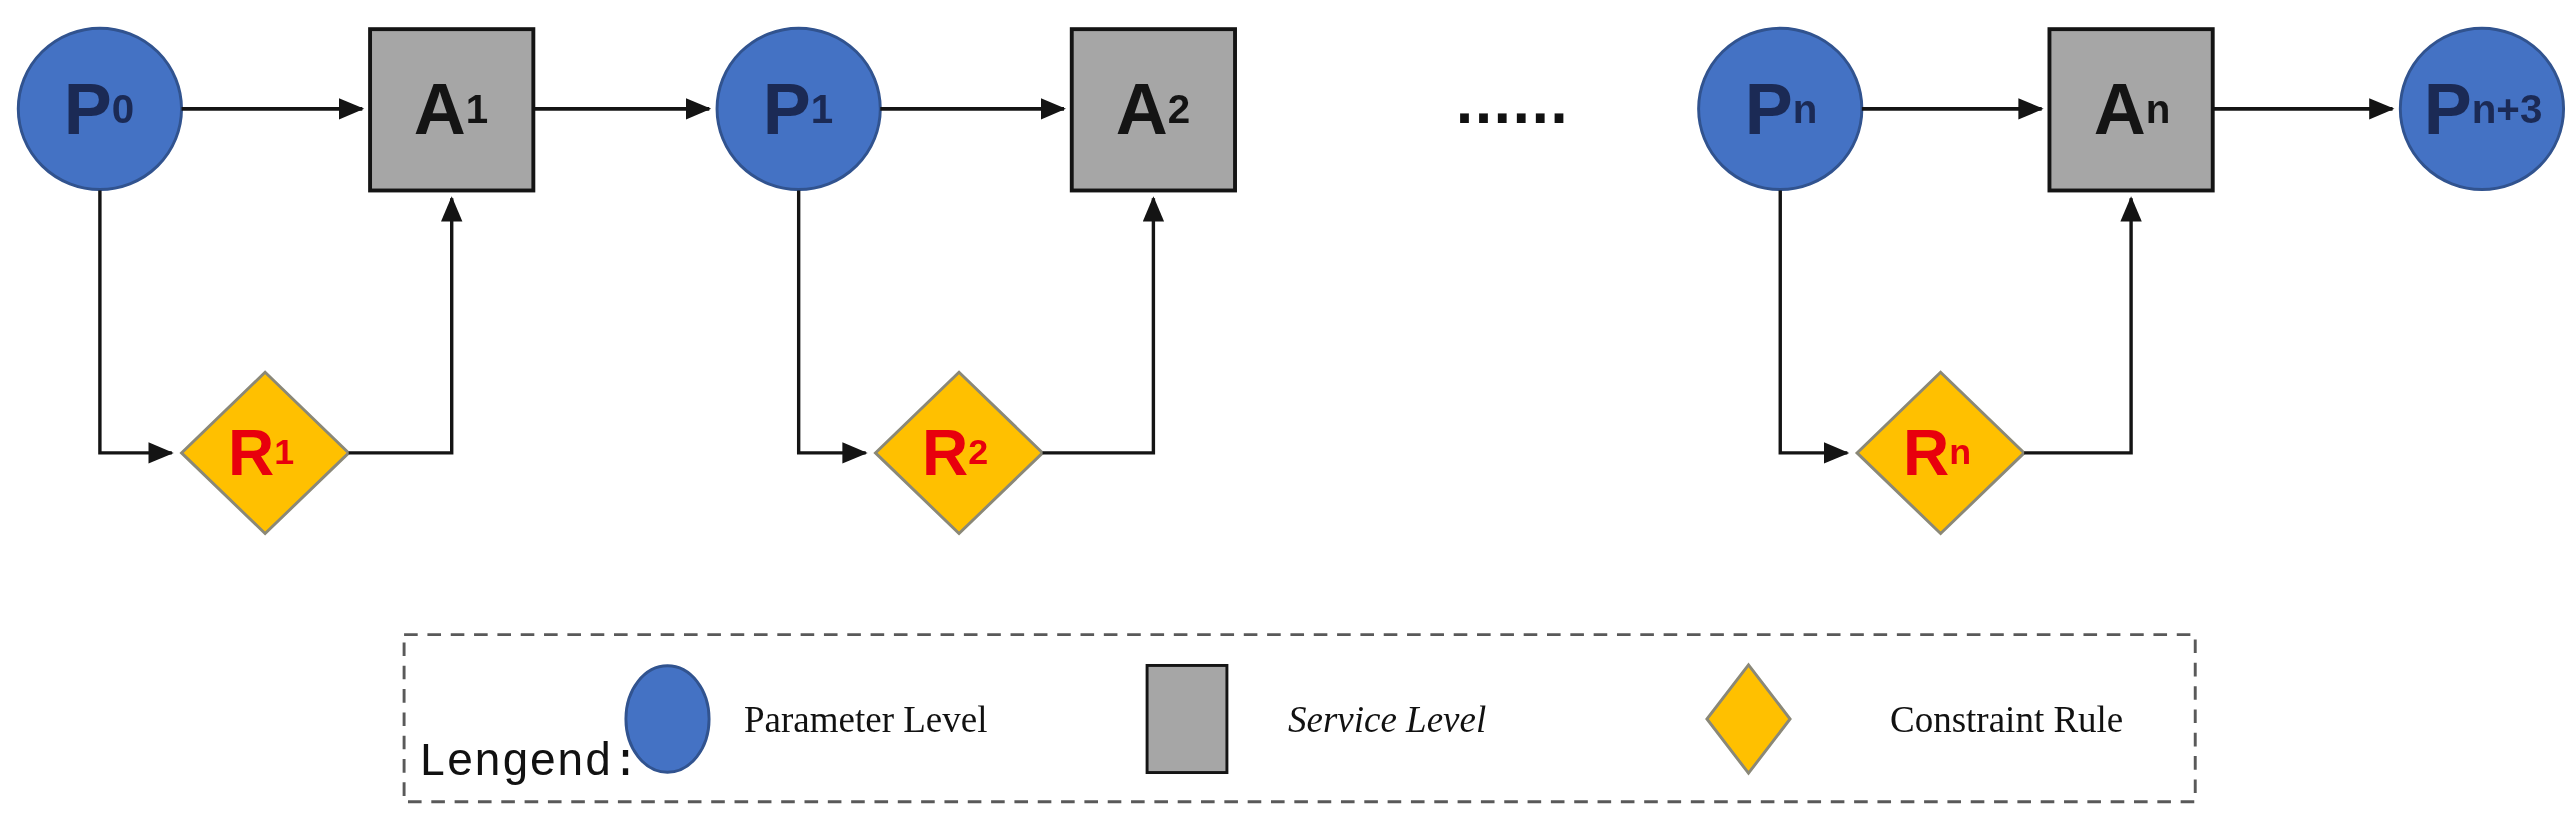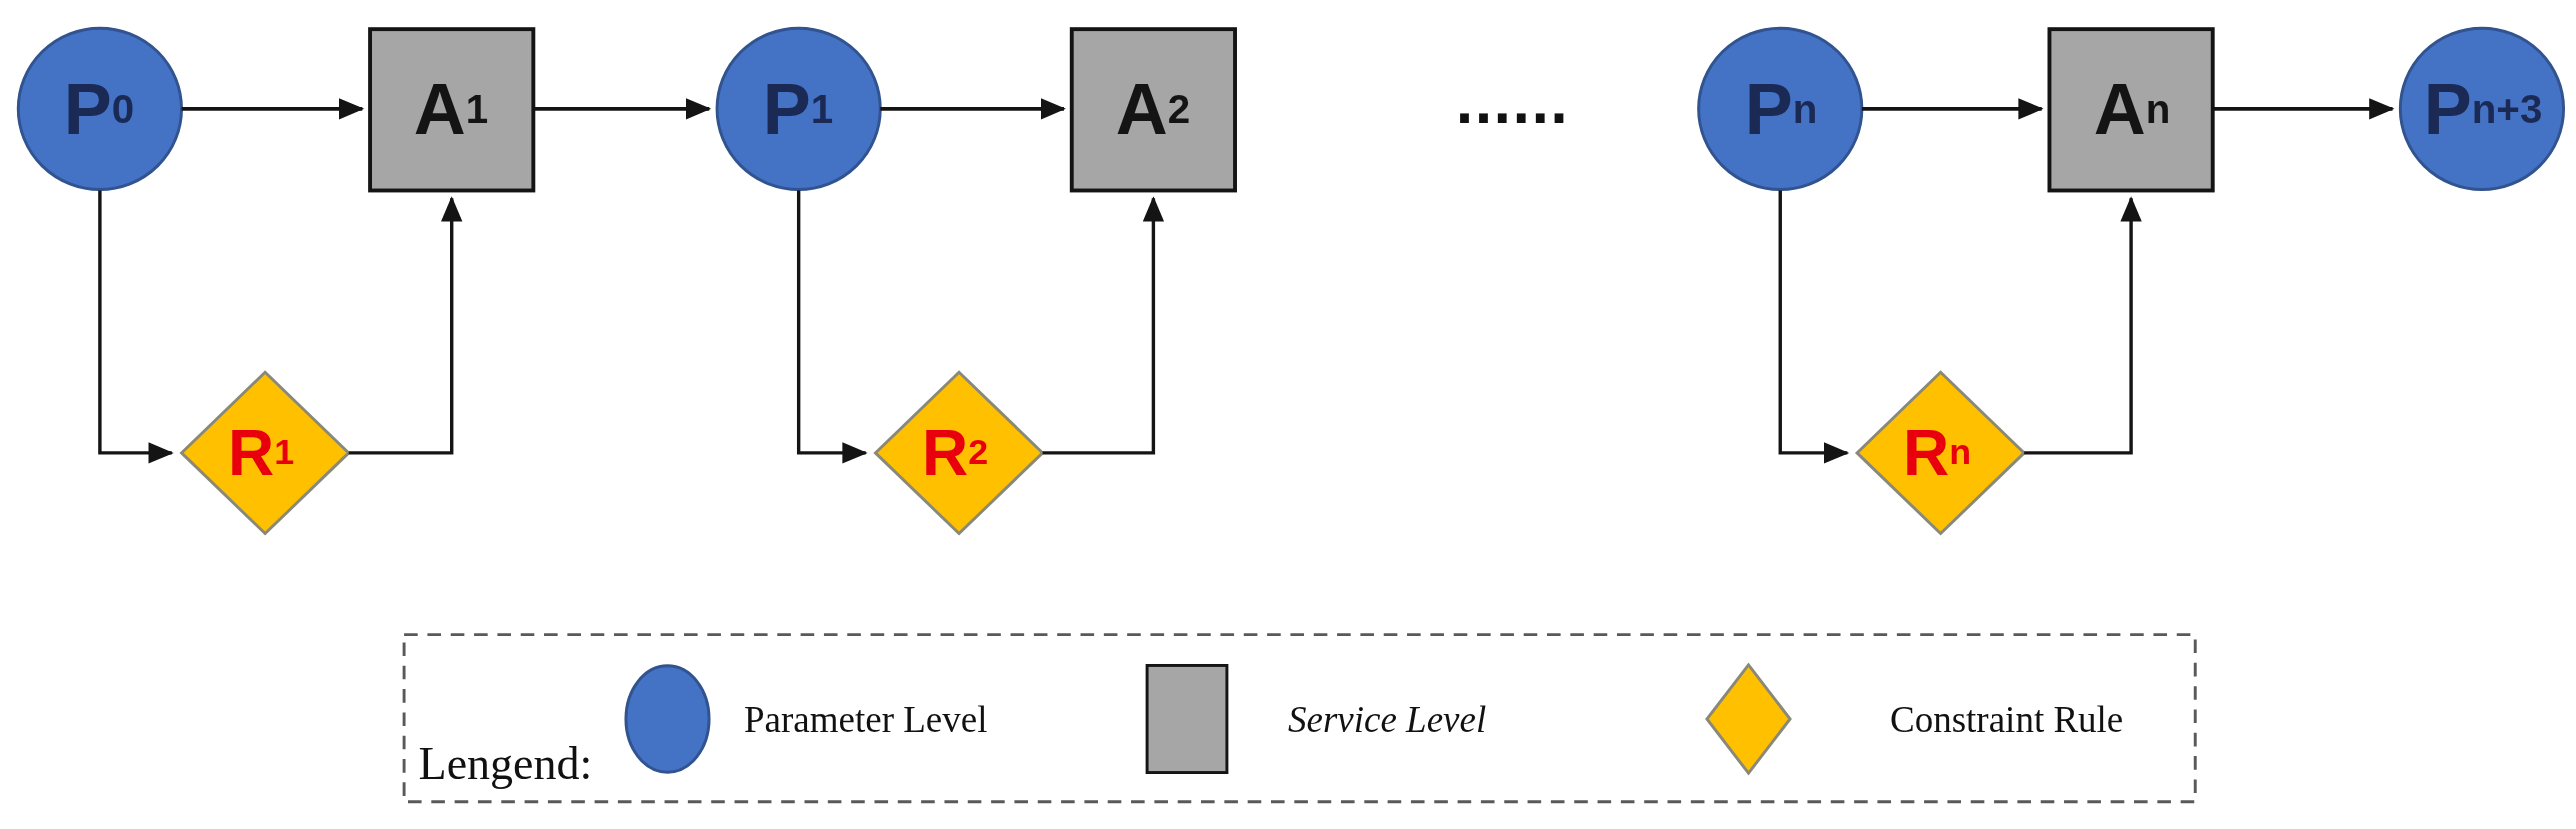--- a/index.html
+++ b/index.html
@@ -28,21 +28,21 @@
     display:flex;align-items:flex-end;
     font-family:"DejaVu Sans Mono",monospace;font-weight:bold;
     font-size:54px;letter-spacing:-13.6px;color:#111;
   }
   .legend{
     position:absolute;z-index:3;
     left:404px;top:635px;width:1792px;height:167px;
   }
   .legend-title{
     position:absolute;left:14.6px;top:50%;transform:translateY(-50%);
-    font-family:Liberation Serif, serif;font-size:46px;
+    font-family:Liberation Mono, monospace;font-size:46px;
     color:var(--legend-text,#111);white-space:nowrap;margin-top:44px;
   }
   .legend-label{
     position:absolute;top:50%;transform:translateY(-50%);
     font-family:"Liberation Serif",serif;font-size:37px;
     color:var(--legend-text,#111);white-space:nowrap;
   }
   .legend-icon{position:absolute;top:50%;transform:translateY(-50%);}
 </style>
 </head>

